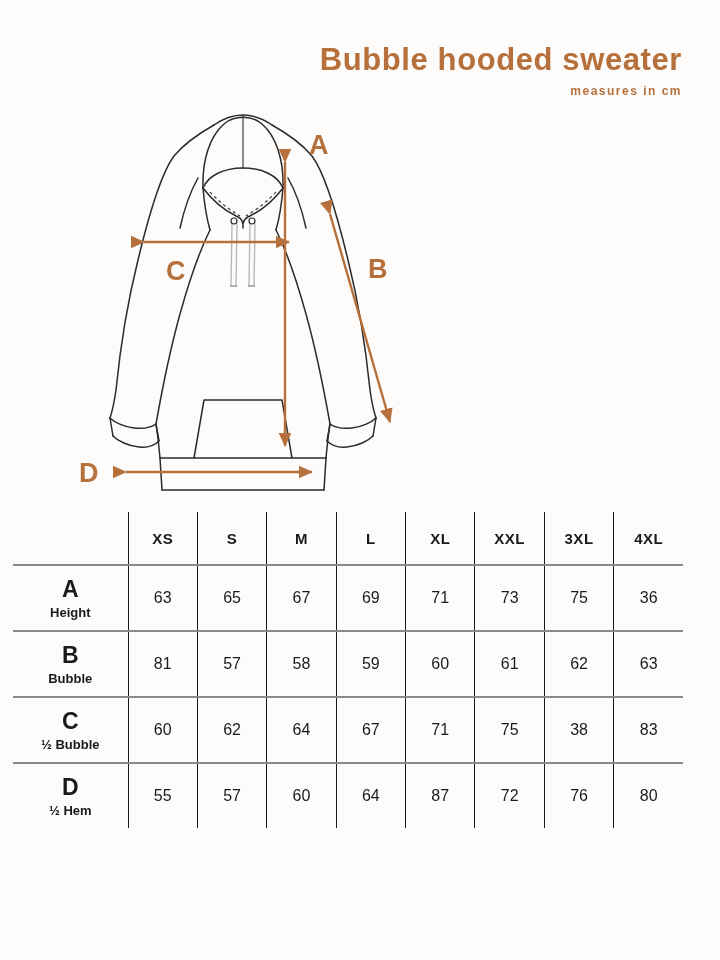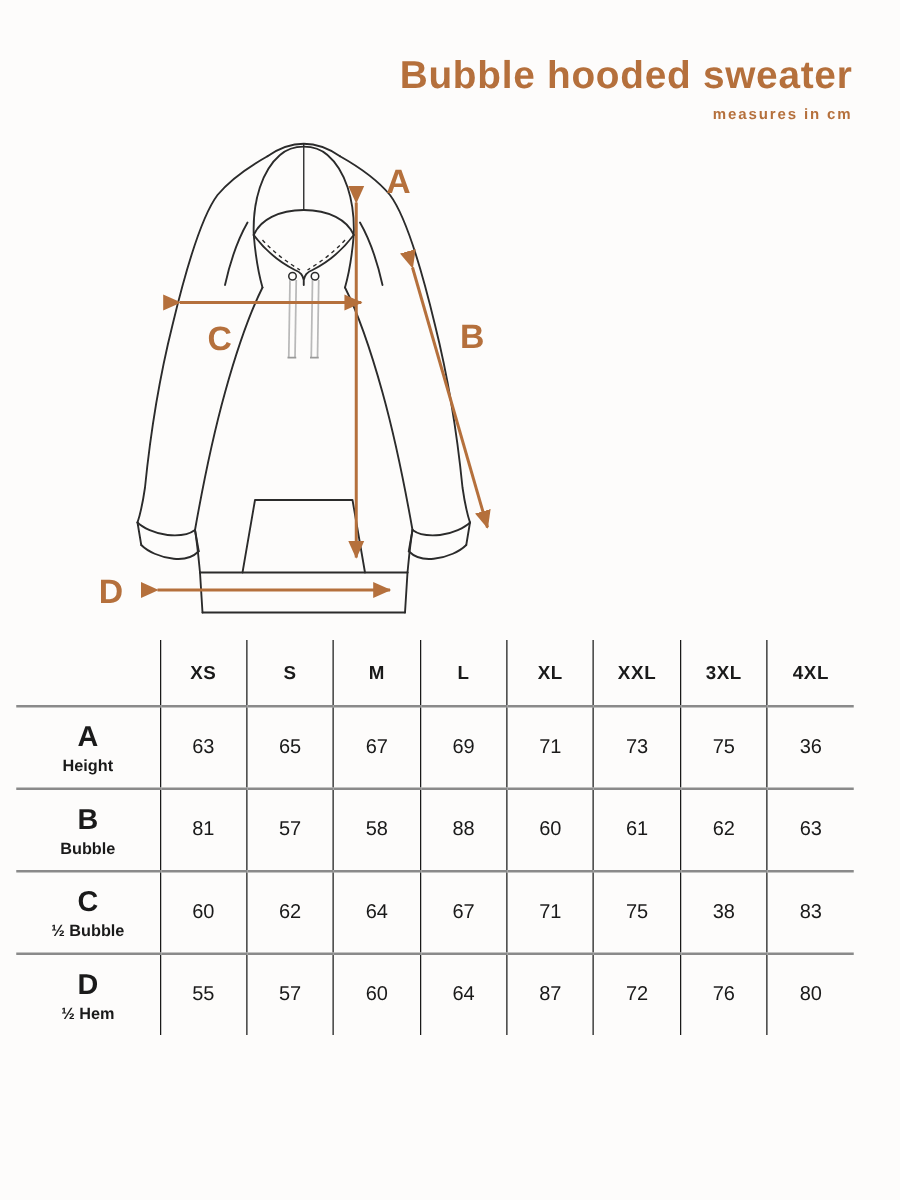--- a/index.html
+++ b/index.html
@@ -264,21 +264,21 @@
         <td>36</td>
       </tr>
       <tr>
         <td class="rowlabel">
           <div class="rowlabel-letter">B</div>
           <div class="rowlabel-name">Bubble</div>
         </td>
         <td>81</td>
         <td>57</td>
         <td>58</td>
-        <td>88</td>
+        <td>59</td>
         <td>60</td>
         <td>61</td>
         <td>62</td>
         <td>63</td>
       </tr>
       <tr>
         <td class="rowlabel">
           <div class="rowlabel-letter">C</div>
           <div class="rowlabel-name">½ Bubble</div>
         </td>

